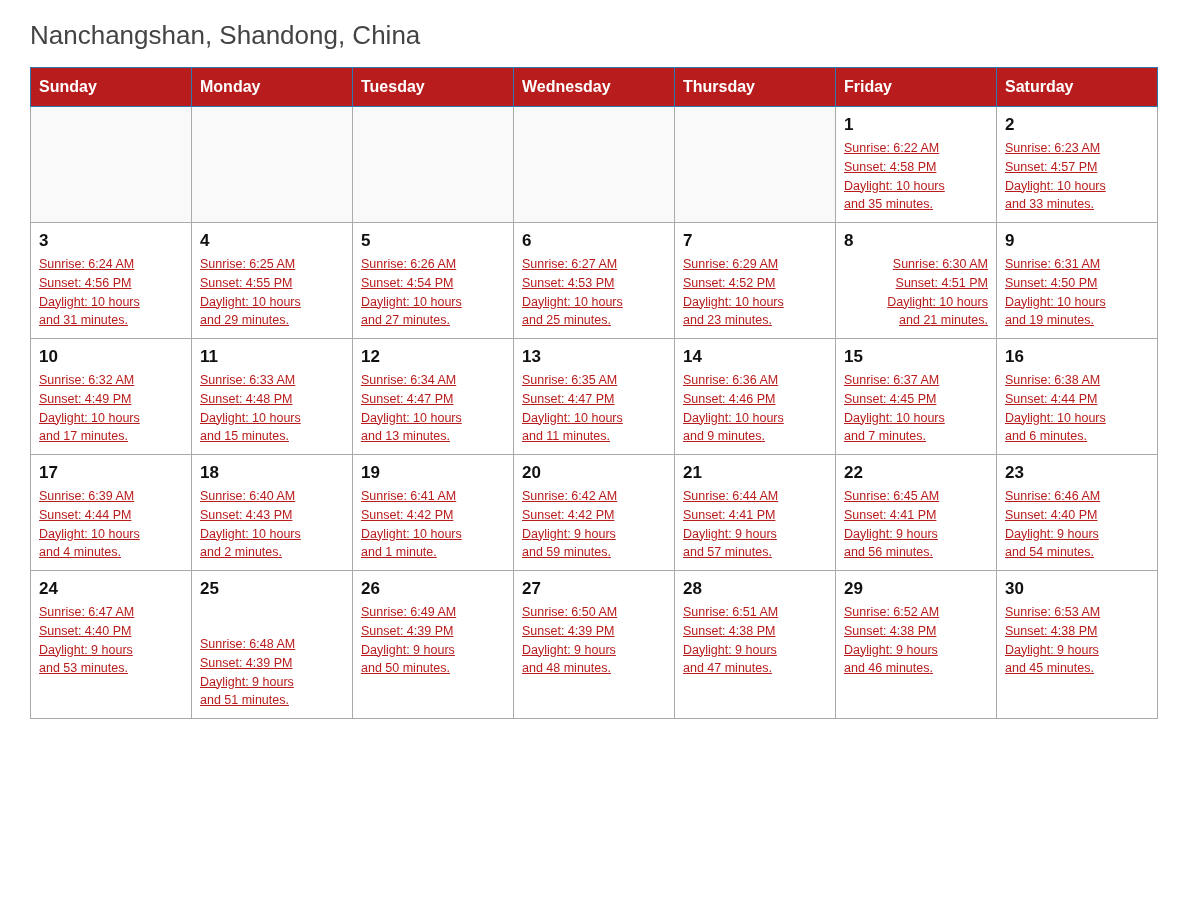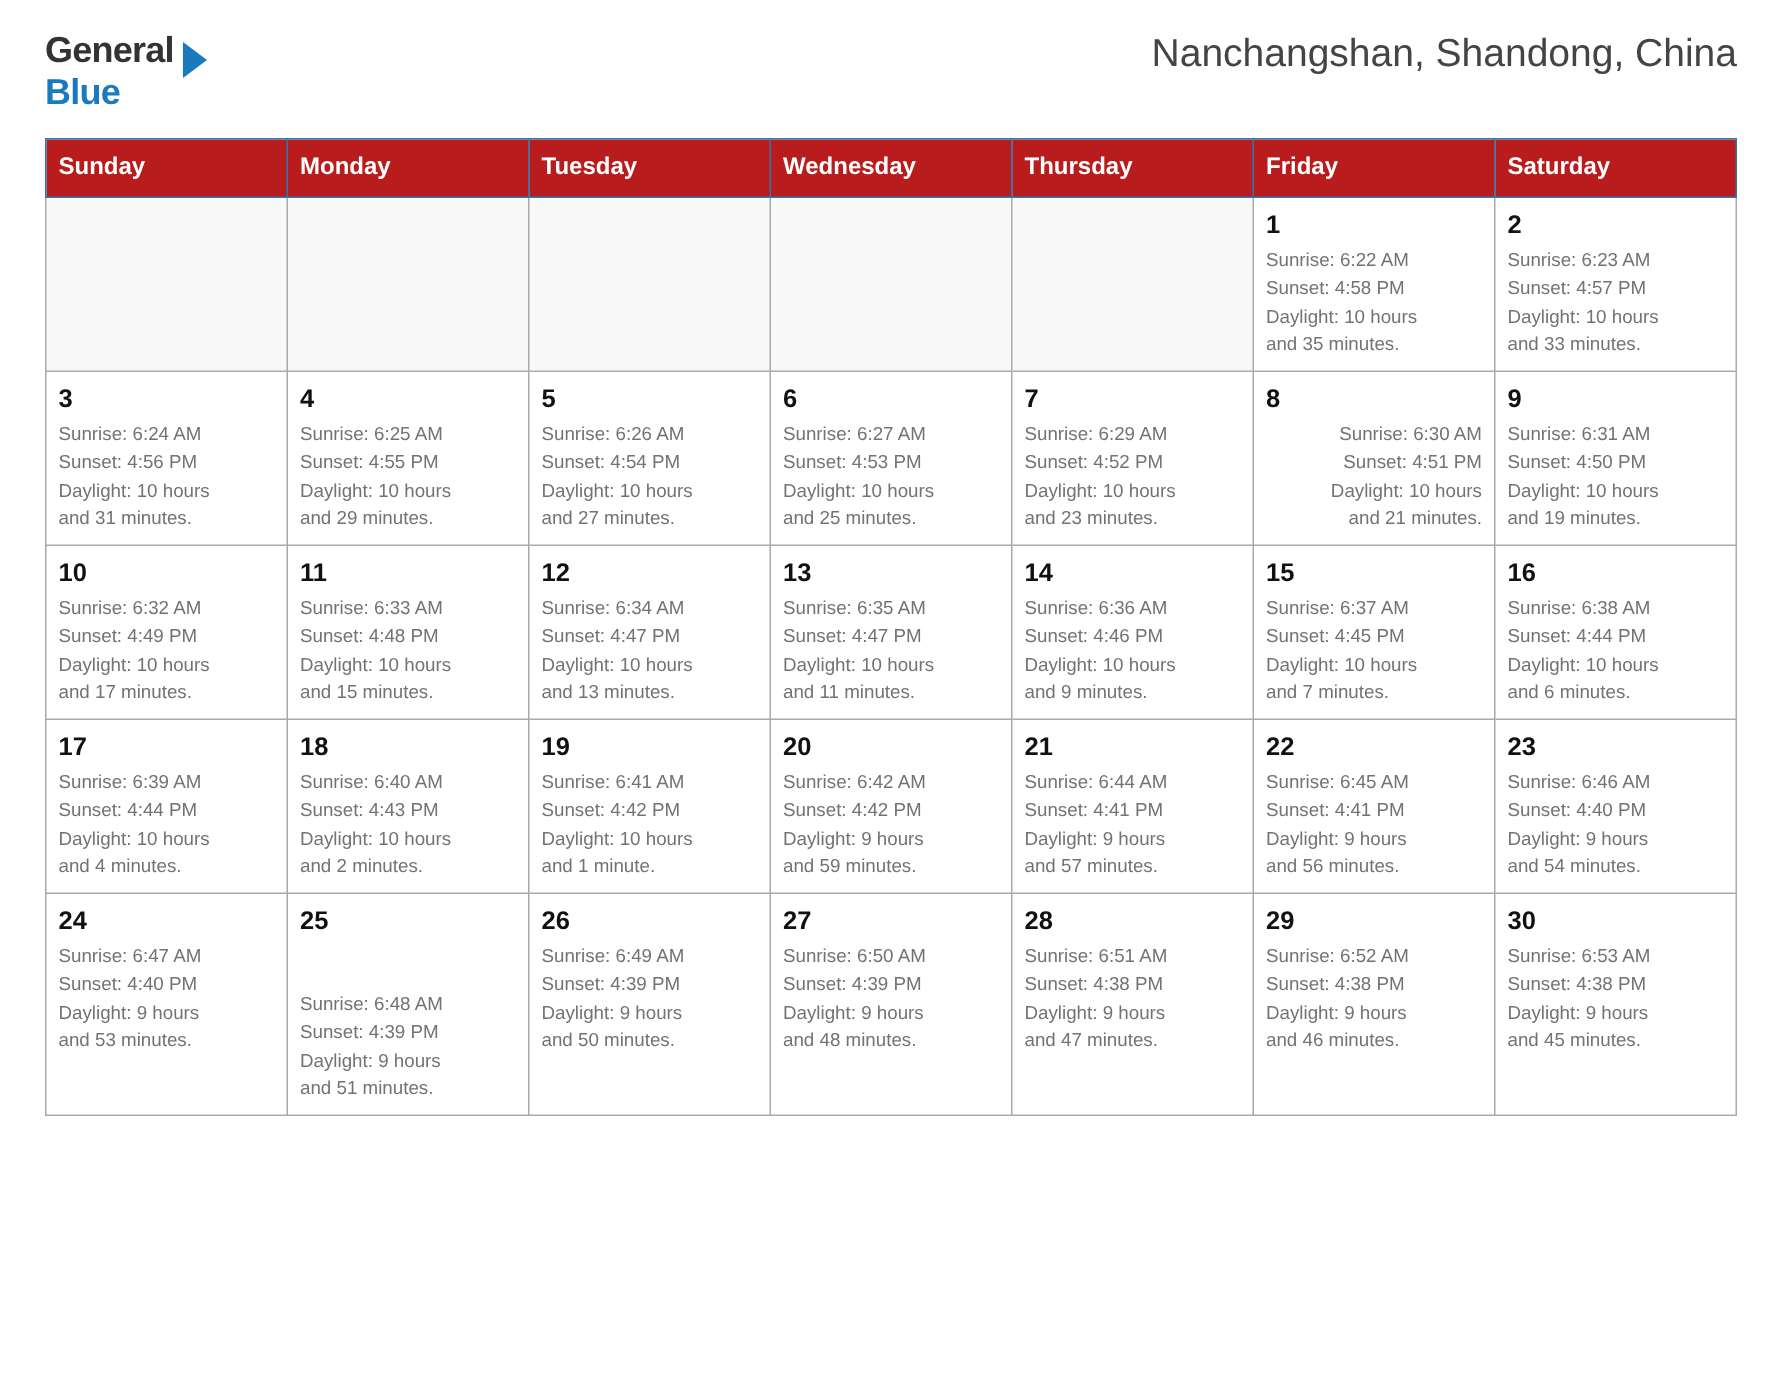--- a/index.html
+++ b/index.html
@@ -53,22 +53,23 @@
     }
     .day-num {
       font-size: 17px;
       font-weight: bold;
       color: #111;
       display: block;
       margin-bottom: 4px;
     }
     .day-info {
       font-size: 12.5px;
-      color: #737373;
+      color: #b91c1c;
       line-height: 1.5;
+      text-decoration: underline;
     }
     .empty-cell {
       background: #f9f9f9;
     }
     .logo-wrapper {
       display: flex;
       align-items: center;
     }
     .logo-text-wrapper {
       display: inline-flex;
@@ -84,29 +85,20 @@
       font-size: 24px;
       font-weight: bold;
       color: #1a7abf;
       letter-spacing: -0.5px;
     }
   </style>
 </head>
 <body>
 
 <div class="header">
-  <div class="logo-wrapper">
-    <div style="position:relative; display:inline-block;">
-      <div class="logo-text-wrapper">
-        <span class="logo-line1">General</span>
-        <span class="logo-line2">Blue</span>
-      </div>
-      <div style="position:absolute; right:-22px; top:8px; width:0; height:0; border-style:solid; border-width:12px 0 12px 16px; border-color: transparent transparent transparent #1a7abf;"></div>
-    </div>
-  </div>
   <div class="title-block">
     <h2>Nanchangshan, Shandong, China</h2>
   </div>
 </div>
 
 <table class="calendar">
   <thead>
     <tr>
     <th>Sunday</th>
         <th>Monday</th>

